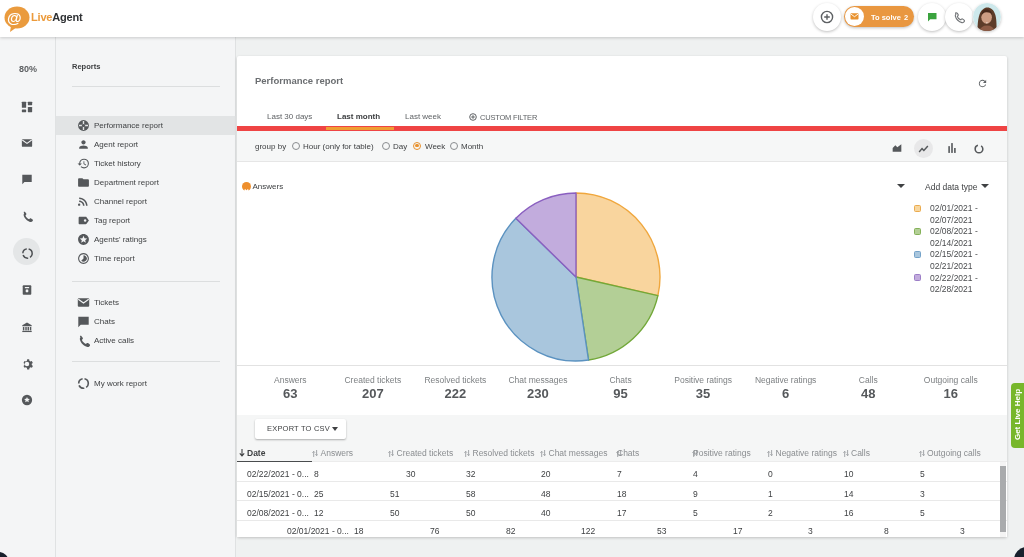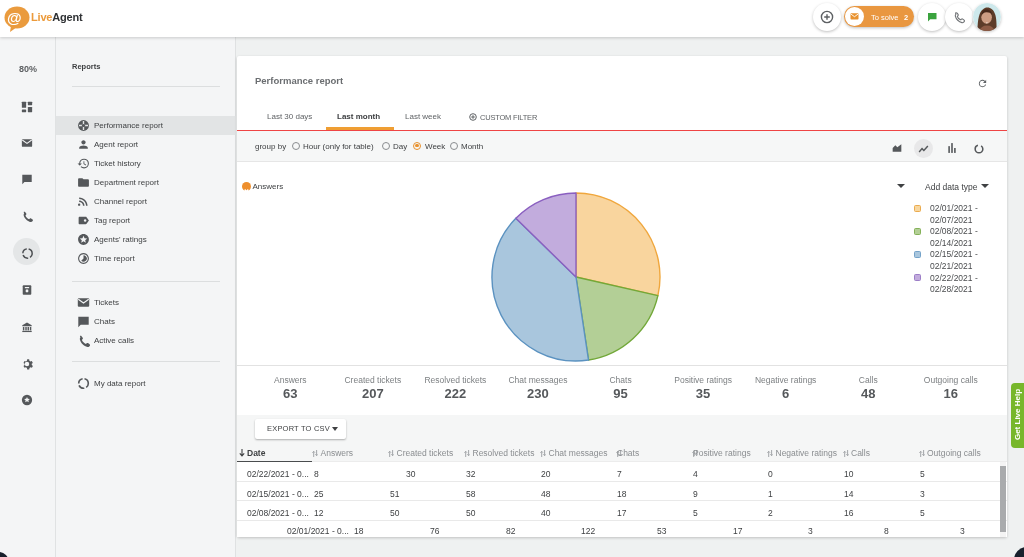--- a/index.html
+++ b/index.html
@@ -10,21 +10,21 @@
 .header { position:absolute; left:0; top:0; width:1024px; height:37px; background:#fff;
   box-shadow:0 1px 3px rgba(0,0,0,0.18); z-index:50; }
 .logo { position:absolute; left:3px; top:5px; }
 .logo-text { position:absolute; left:31px; top:10.5px; font-size:11px; font-weight:bold; letter-spacing:-0.2px; }
 .logo-text .lv { color:#ec9a3a; } .logo-text .ag { color:#2f3134; }
 .hbtn { position:absolute; top:3px; width:28px; height:28px; border-radius:50%; background:#fff;
   box-shadow:0 1px 3px rgba(0,0,0,0.25); }
 .tosolve { position:absolute; left:844px; top:6px; width:70px; height:21px; border-radius:11px;
   background:#e99740; box-shadow:0 1px 3px rgba(0,0,0,0.25); }
 .tosolve .disc { position:absolute; left:1px; top:1px; width:19px; height:19px; border-radius:50%; background:#fff; }
-.tosolve .lbl { position:absolute; left:27px; top:7px; font-size:7.5px; font-weight:normal; color:#fff; }
+.tosolve .lbl { position:absolute; left:27px; top:7px; font-size:7.5px; font-weight:bold; color:#fff; }
 .tosolve .num { position:absolute; left:60px; top:7px; font-size:7.5px; font-weight:bold; color:#fff; }
 
 
 .rail { position:absolute; left:0; top:37px; width:56px; height:520px; background:#f4f5f6; border-right:1px solid #e0e2e3; }
 .rail .pct { position:absolute; left:0; width:56px; top:27px; text-align:center; font-size:9px; font-weight:bold; color:#5c5f62; }
 .ric { position:absolute; left:20.5px; width:12px; height:12px; }
 .rail .active-bg { position:absolute; left:13px; top:201px; width:27px; height:27px; border-radius:50%; background:#e4e6e7; }
 
 
 .menu { position:absolute; left:56px; top:37px; width:180px; height:520px; background:#f4f5f6;
@@ -36,21 +36,21 @@
 .mitem .mtx { position:absolute; left:38px; top:4.5px; white-space:nowrap; }
 .mitem.sel { background:#e2e4e5; }
 
 
 .card { position:absolute; left:237px; top:56px; width:770px; height:481px; background:#fff;
   border-radius:2px; box-shadow:0 1px 3px rgba(0,0,0,0.2); }
 .card .ptitle { position:absolute; left:18px; top:19px; font-size:9.5px; font-weight:bold; color:#6b6e71; }
 .refresh { position:absolute; left:740px; top:19px; width:11px; height:11px; }
 
 
-.tabs { position:absolute; left:0; top:44px; width:770px; height:31px; border-bottom:1px solid #ef4444; }
+.tabs { position:absolute; left:0; top:44px; width:770px; height:31px; border-bottom:5px solid #ef4444; }
 .tab { position:absolute; top:12px; font-size:8px; color:#5f6265; }
 .tab.on { color:#3c3e40; font-weight:bold; }
 .tab-under { position:absolute; left:89px; top:27px; width:68px; height:3px; background:#ef9e33; }
 
 
 .bar { position:absolute; left:0; top:75px; width:770px; height:31px; background:#f6f7f7; border-bottom:1px solid #e6e6e6; }
 .bar .gb { position:absolute; left:18px; top:11px; font-size:8px; color:#3f4143; }
 .radio { position:absolute; top:10.5px; width:8px; height:8px; border-radius:50%; border:1.2px solid #8a8d90; background:transparent; }
 .radio.on { border-color:#e8912d; }
 .radio.on:after { content:""; position:absolute; left:1px; top:1px; width:3.6px; height:3.6px; border-radius:50%; background:#e8912d; }
@@ -211,21 +211,21 @@
       <span class="mic"><svg width="13" height="13" viewBox="0 0 13 13">
           <path d="M2.9 2.1c.5-.5 1.2-.4 1.6.1l1.2 1.6c.3.4.3.9-.1 1.3l-.7.8c.3.9.8 1.7 1.6 2.4.7.7 1.5 1.3 2.4 1.6l.8-.7c.4-.4.9-.4 1.3-.1l1.6 1.2c.5.4.6 1.1.1 1.6l-.5.5c-.5.5-1.1.7-1.8.5-1.7-.4-3.4-1.3-4.8-2.7C4.2 8.8 3.3 7.1 2.9 5.4c-.2-.7 0-1.3.5-1.8z" fill="#55585b"></path>
         </svg></span>
       <span class="mtx">Active calls</span>
     </div>
   <div class="div" style="top:324px;"></div>
   <div class="mitem" style="top:337px;">
       <span class="mic"><svg width="13" height="13" viewBox="0 0 13 13">
           <circle cx="6.5" cy="6.5" r="4.8" fill="none" stroke="#55585b" stroke-width="1.6" stroke-dasharray="6.3 2" stroke-dashoffset="1.8"></circle>
         </svg></span>
-      <span class="mtx">My data report</span>
+      <span class="mtx">My work report</span>
     </div>
 </div>
 <div class="card">
   <div class="ptitle">Performance report</div>
   <div class="refresh"><svg width="11" height="11" viewBox="0 0 24 24">
         <path fill="#606366" d="M17.65 6.35A7.95 7.95 0 1 0 19.73 14h-2.08A6 6 0 1 1 12 6c1.66 0 3.14.69 4.22 1.78L13 11h7V4l-2.35 2.35z"></path>
       </svg></div>
 
   <div class="tabs">
     <span class="tab" style="left:30px;">Last 30 days</span>

